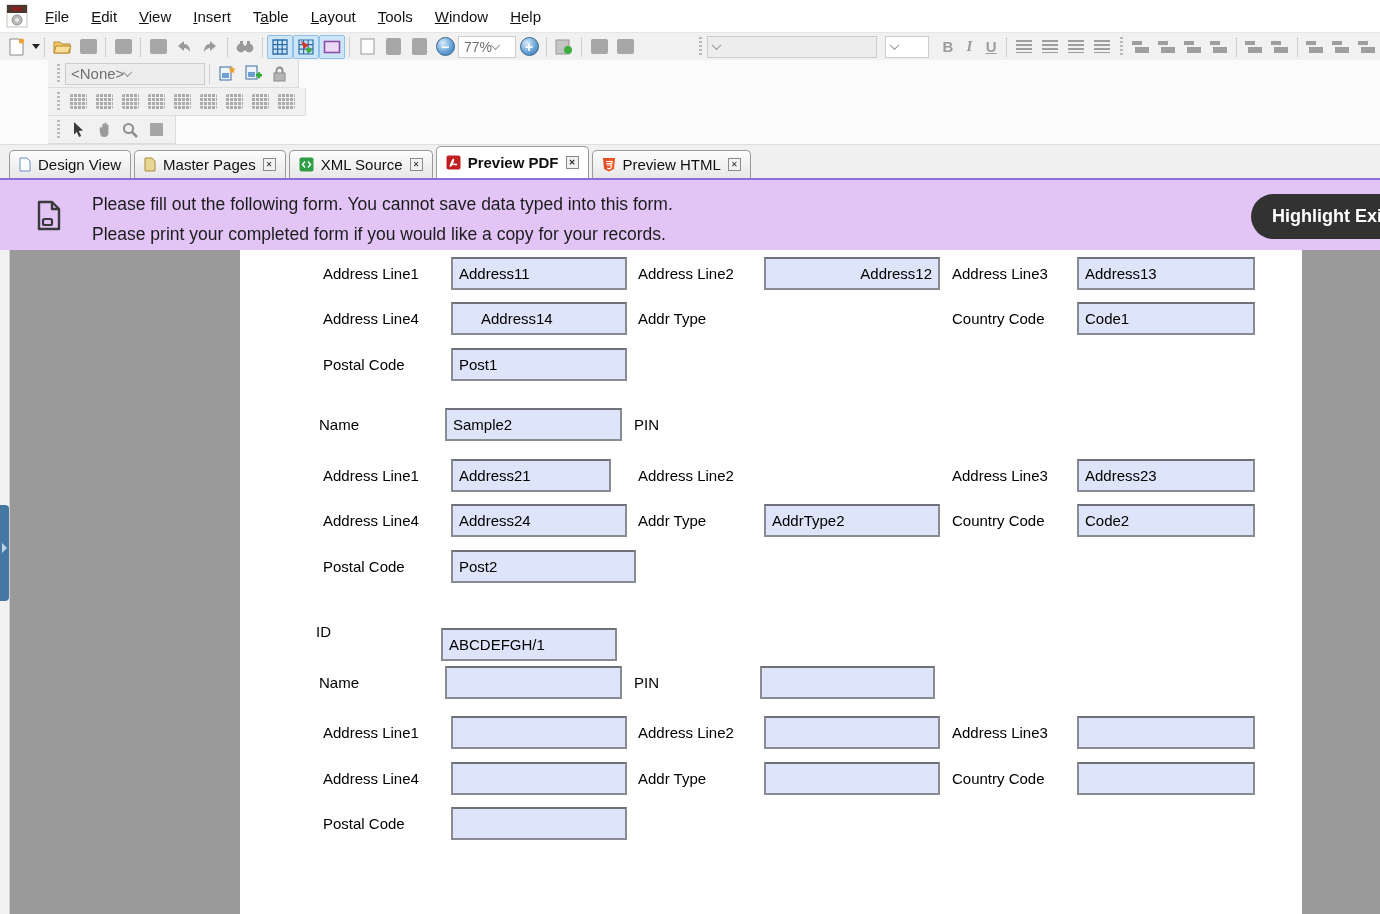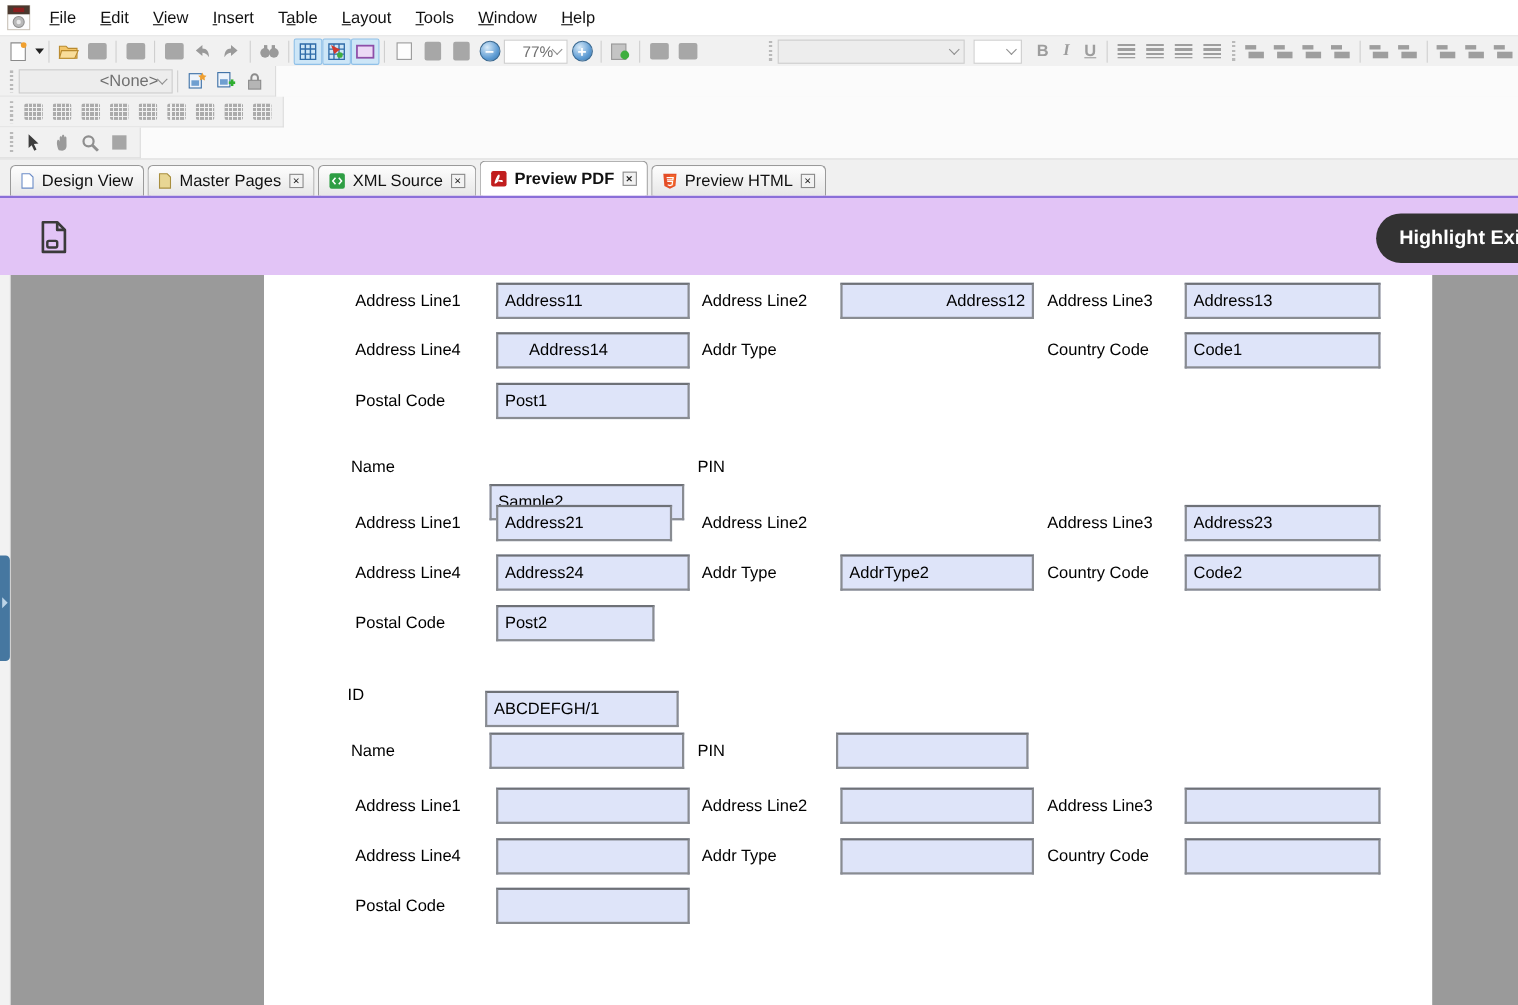--- a/index.html
+++ b/index.html
@@ -11,32 +11,32 @@
              background:#fff; display:flex; align-items:center; padding-left:4px; }
   .appicon { width:22px; height:24px; margin:0 6px 0 2px; }
   .menu-item { font-size:15px; color:#111; padding:4px 11px; cursor:default; }
   .menu-item u { text-decoration:underline; }
 
   
   .tbrow { position:absolute; left:0; width:1380px; background:#fbfbfb; }
   .tb1 { top:32px; height:28px; background:#f1f1f1; border-top:1px solid #e6e6e6; display:flex; align-items:center; padding-left:4px; }
   .tb2 { top:60px; height:28px; } .tb3 { top:88px; height:28px; } .tb4 { top:116px; height:28px; }
   .tbpanel { display:inline-flex; align-items:center; height:28px; background:#f1f1f1;
-             border-right:1px solid #dcdcdc; border-bottom:1px solid #dcdcdc; padding:0 6px 0 4px; }
+             border-right:1px solid #dcdcdc; border-bottom:1px solid #dcdcdc; padding:0 6px 0 4px;margin-left:48px; }
   .tbtn { width:26px; height:24px; display:flex; align-items:center; justify-content:center; flex:none; }
   .tbtn.active { background:#cde6f7; border:1px solid #8fc0e8; border-radius:2px; }
   .sep  { width:1px; height:20px; background:#cfcfcf; margin:0 4px; flex:none; }
   .grip { width:3px; height:20px; margin:0 5px; flex:none;
           background:repeating-linear-gradient(#b9b9b9 0 2px, transparent 2px 4px); }
   .sp56 { width:56px; flex:none; }
   .gi   { width:17px; height:15px; background:#a7a7a7; border-radius:2px; }
   .caret { width:0; height:0; border-left:4px solid transparent; border-right:4px solid transparent;
            border-top:5px solid #222; margin-left:2px; }
   .combo { height:22px; background:#ededed; border:1px solid #cdcdcd; display:flex;
-           align-items:center; justify-content:flex-end; padding:0 5px; color:#707070; font-size:14px; flex:none; }
+           align-items:center; justify-content:flex-start; padding:0 5px; color:#707070; font-size:14px; flex:none; }
   .combo.white { background:#fff; }
   .chev { width:7px; height:7px; border-right:1.6px solid #8f8f8f; border-bottom:1.6px solid #8f8f8f;
           transform:rotate(45deg) translate(-1px,-1px); flex:none; }
   .zoombtn { width:19px; height:19px; border-radius:50%;
              background:radial-gradient(circle at 35% 30%, #d9ebf9, #5d9bd3 62%, #3d76a9);
              border:1px solid #38678f; color:#fff; display:flex; align-items:center;
              justify-content:center; font-size:14px; font-weight:bold; line-height:1; }
   .biu { font-size:15px; font-weight:bold; color:#9d9d9d; width:22px; text-align:center; }
   .biu.i { font-style:italic; font-family:"Liberation Serif", serif; }
   .biu.u { text-decoration:underline; }
@@ -395,20 +395,24 @@
     <span class="tab-close"></span>
   </div>
 </div>
 
 <div class="banner">
   <svg class="banner-icon" width="26" height="31" viewBox="0 0 26 31">
     <path d="M3 2 h13 l7 7 v20 h-20 z" fill="none" stroke="#3a3a3a" stroke-width="2.4" stroke-linejoin="round"></path>
     <path d="M16 2 v7 h7" fill="none" stroke="#3a3a3a" stroke-width="2.4" stroke-linejoin="round"></path>
     <rect x="7" y="19" width="9" height="6" rx="1.5" fill="none" stroke="#3a3a3a" stroke-width="2.2"></rect>
   </svg>
+  <div class="banner-text">
+    <div>Please fill out the following form. You cannot save data typed into this form.</div>
+    <div>Please print your completed form if you would like a copy for your records.</div>
+  </div>
   <button class="hl-btn">Highlight Existing Fields</button>
 </div>
 
 <div class="canvas">
   <div class="pg">
 
     <span class="flabel" style="left:83px;top:7px">Address Line1</span>
     <input class="fld" style="left: 211px; top: 7px; width: 176px;" value="Address11">
     <span class="flabel" style="left:398px;top:7px">Address Line2</span>
     <input class="fld" style="left: 524px; top: 7px; width: 176px; text-align: right;" value="Address12">
@@ -418,38 +422,38 @@
     <span class="flabel" style="left:83px;top:52px">Address Line4</span>
     <input class="fld" style="left: 211px; top: 52px; width: 176px; padding-left: 28px;" value="Address14">
     <span class="flabel" style="left:398px;top:52px">Addr Type</span>
     <span class="flabel" style="left:712px;top:52px">Country Code</span>
     <input class="fld" style="left: 837px; top: 52px; width: 178px;" value="Code1">
 
     <span class="flabel" style="left:83px;top:98px">Postal Code</span>
     <input class="fld" style="left: 211px; top: 98px; width: 176px;" value="Post1">
 
     <span class="flabel" style="left:79px;top:158px">Name</span>
-    <input class="fld" style="left: 205px; top: 158px; width: 177px; margin-top: 32px;" value="Sample2">
+    <input class="fld" style="left: 205px; top: 158px; width: 177px;" value="Sample2">
     <span class="flabel" style="left:394px;top:158px">PIN</span>
 
     <span class="flabel" style="left:83px;top:209px">Address Line1</span>
     <input class="fld" style="left: 211px; top: 209px; width: 160px;" value="Address21">
     <span class="flabel" style="left:398px;top:209px">Address Line2</span>
     <span class="flabel" style="left:712px;top:209px">Address Line3</span>
     <input class="fld" style="left: 837px; top: 209px; width: 178px;" value="Address23">
 
     <span class="flabel" style="left:83px;top:254px">Address Line4</span>
     <input class="fld" style="left: 211px; top: 254px; width: 176px;" value="Address24">
     <span class="flabel" style="left:398px;top:254px">Addr Type</span>
     <input class="fld" style="left: 524px; top: 254px; width: 176px;" value="AddrType2">
     <span class="flabel" style="left:712px;top:254px">Country Code</span>
     <input class="fld" style="left: 837px; top: 254px; width: 178px;" value="Code2">
 
     <span class="flabel" style="left:83px;top:300px">Postal Code</span>
-    <input class="fld" style="left: 211px; top: 300px; width: 144px;" value="Post2">
+    <input class="fld" style="left: 211px; top: 300px; width: 185px;" value="Post2">
 
     <span class="flabel" style="left:76px;top:365px">ID</span>
     <input class="fld" style="left: 201px; top: 378px; width: 176px;" value="ABCDEFGH/1">
 
     <span class="flabel" style="left:79px;top:416px">Name</span>
     <input class="fld" style="left: 205px; top: 416px; width: 177px;" value="">
     <span class="flabel" style="left:394px;top:416px">PIN</span>
     <input class="fld" style="left: 520px; top: 416px; width: 175px;" value="">
 
     <span class="flabel" style="left:83px;top:466px">Address Line1</span>

